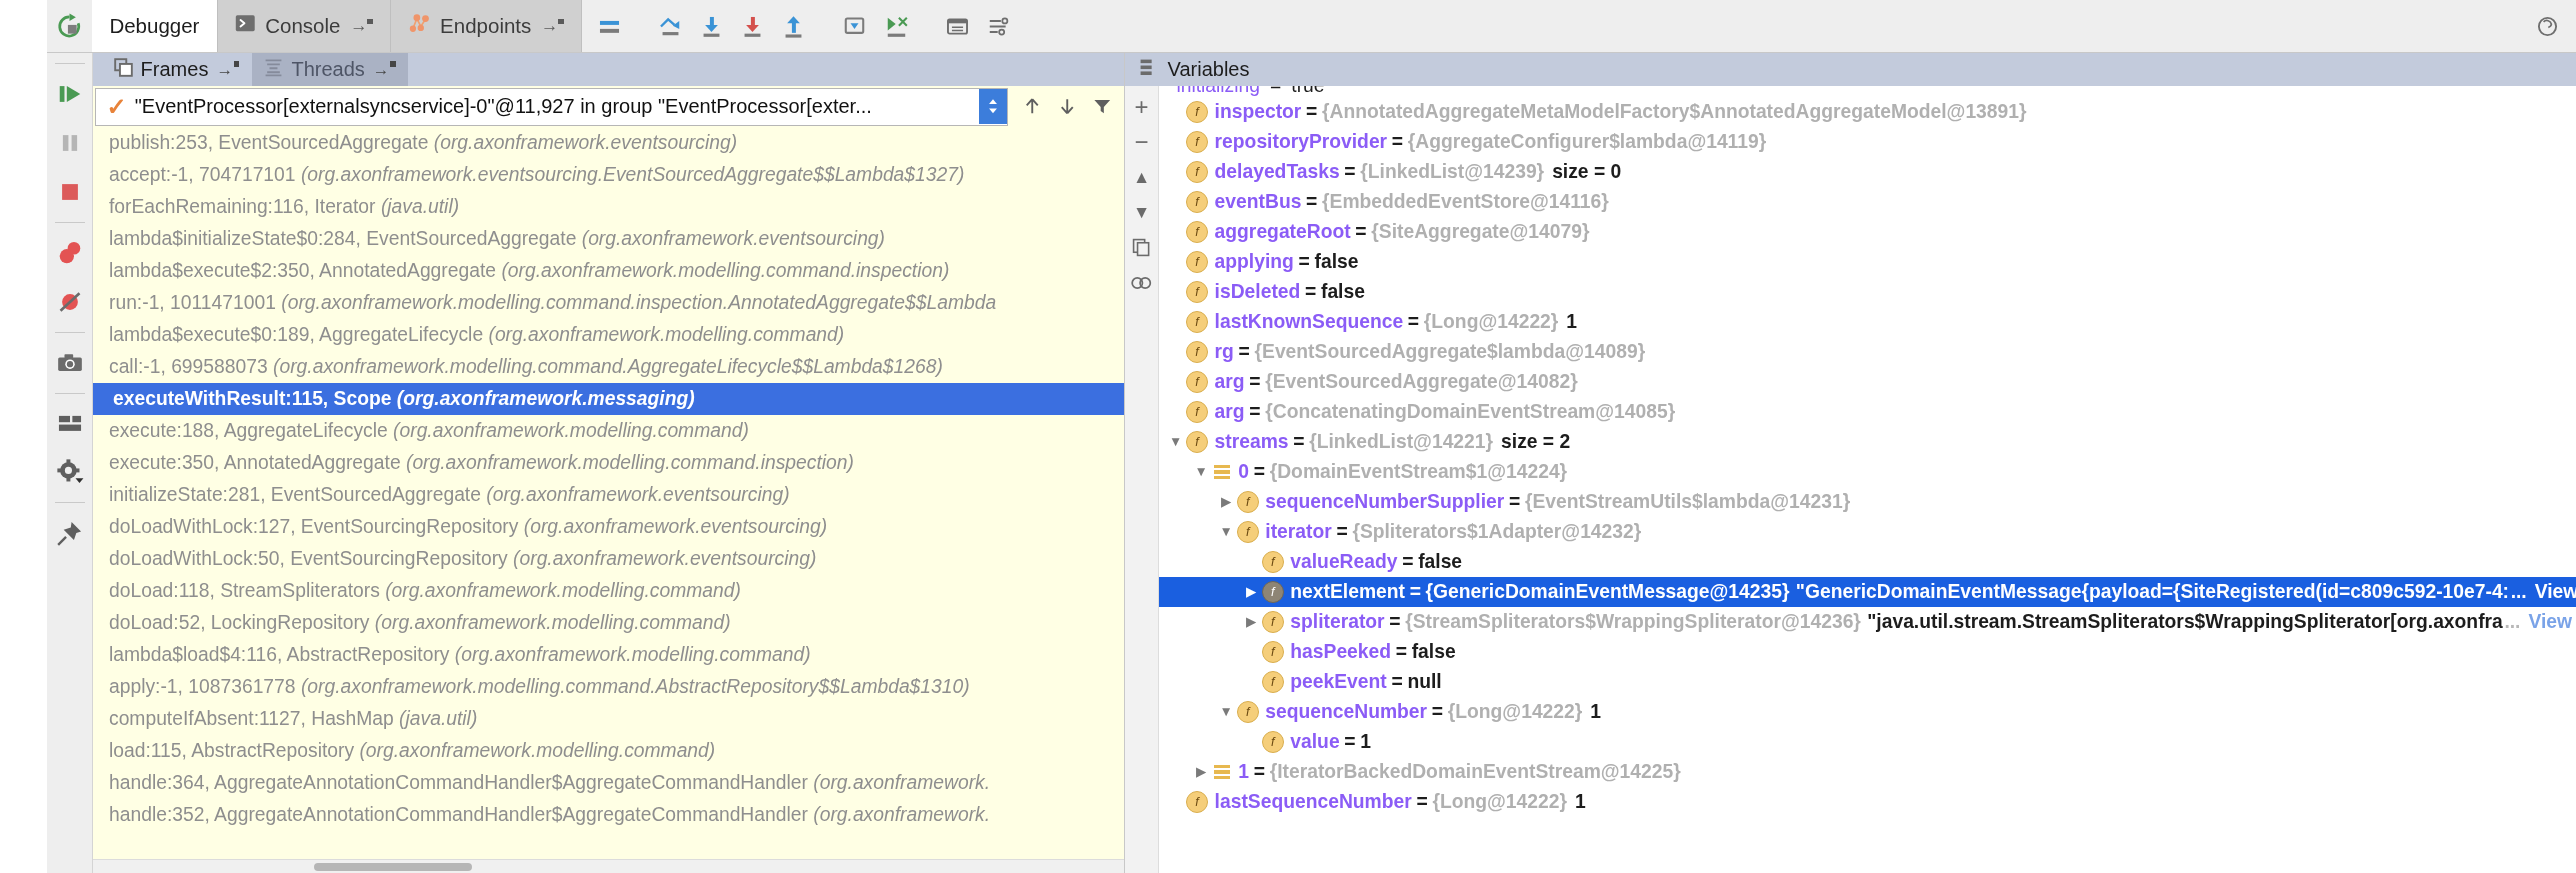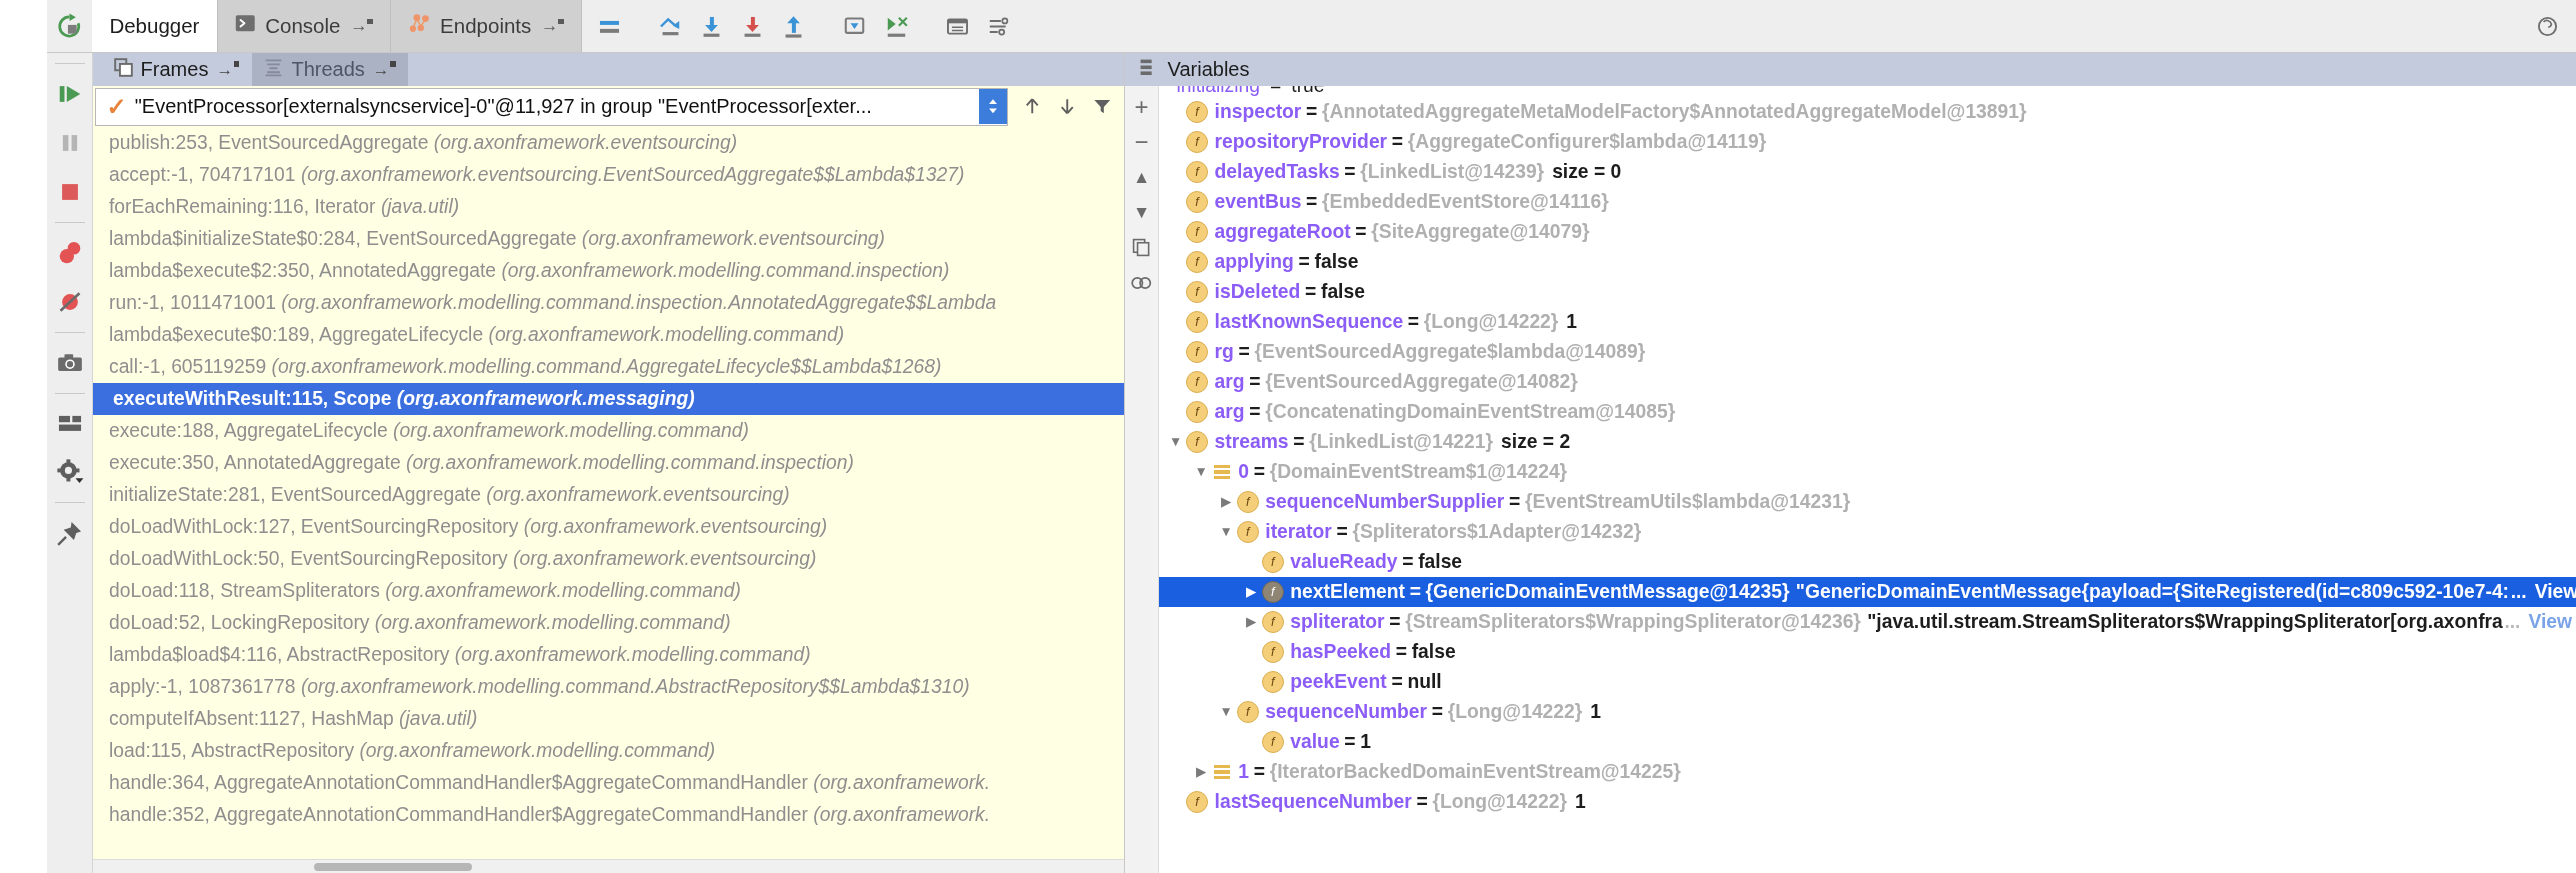--- a/index.html
+++ b/index.html
@@ -627,21 +627,21 @@
       </div>
 
       <div class="frames-list">
           <div class="frame-row"><span>publish:253, EventSourcedAggregate </span><span class="pkg">(org.axonframework.eventsourcing)</span></div>
           <div class="frame-row"><span>accept:-1, 704717101 </span><span class="pkg">(org.axonframework.eventsourcing.EventSourcedAggregate$$Lambda$1327)</span></div>
           <div class="frame-row"><span>forEachRemaining:116, Iterator </span><span class="pkg">(java.util)</span></div>
           <div class="frame-row"><span>lambda$initializeState$0:284, EventSourcedAggregate </span><span class="pkg">(org.axonframework.eventsourcing)</span></div>
           <div class="frame-row"><span>lambda$execute$2:350, AnnotatedAggregate </span><span class="pkg">(org.axonframework.modelling.command.inspection)</span></div>
           <div class="frame-row"><span>run:-1, 1011471001 </span><span class="pkg">(org.axonframework.modelling.command.inspection.AnnotatedAggregate$$Lambda</span></div>
           <div class="frame-row"><span>lambda$execute$0:189, AggregateLifecycle </span><span class="pkg">(org.axonframework.modelling.command)</span></div>
-          <div class="frame-row"><span>call:-1, 605119259 </span><span class="pkg">(org.axonframework.modelling.command.AggregateLifecycle$$Lambda$1268)</span></div>
+          <div class="frame-row"><span>call:-1, 699588073 </span><span class="pkg">(org.axonframework.modelling.command.AggregateLifecycle$$Lambda$1268)</span></div>
           <div class="frame-row selected"><span>executeWithResult:115, Scope </span><span class="pkg">(org.axonframework.messaging)</span></div>
           <div class="frame-row"><span>execute:188, AggregateLifecycle </span><span class="pkg">(org.axonframework.modelling.command)</span></div>
           <div class="frame-row"><span>execute:350, AnnotatedAggregate </span><span class="pkg">(org.axonframework.modelling.command.inspection)</span></div>
           <div class="frame-row"><span>initializeState:281, EventSourcedAggregate </span><span class="pkg">(org.axonframework.eventsourcing)</span></div>
           <div class="frame-row"><span>doLoadWithLock:127, EventSourcingRepository </span><span class="pkg">(org.axonframework.eventsourcing)</span></div>
           <div class="frame-row"><span>doLoadWithLock:50, EventSourcingRepository </span><span class="pkg">(org.axonframework.eventsourcing)</span></div>
           <div class="frame-row"><span>doLoad:118, StreamSpliterators </span><span class="pkg">(org.axonframework.modelling.command)</span></div>
           <div class="frame-row"><span>doLoad:52, LockingRepository </span><span class="pkg">(org.axonframework.modelling.command)</span></div>
           <div class="frame-row"><span>lambda$load$4:116, AbstractRepository </span><span class="pkg">(org.axonframework.modelling.command)</span></div>
           <div class="frame-row"><span>apply:-1, 1087361778 </span><span class="pkg">(org.axonframework.modelling.command.AbstractRepository$$Lambda$1310)</span></div>

